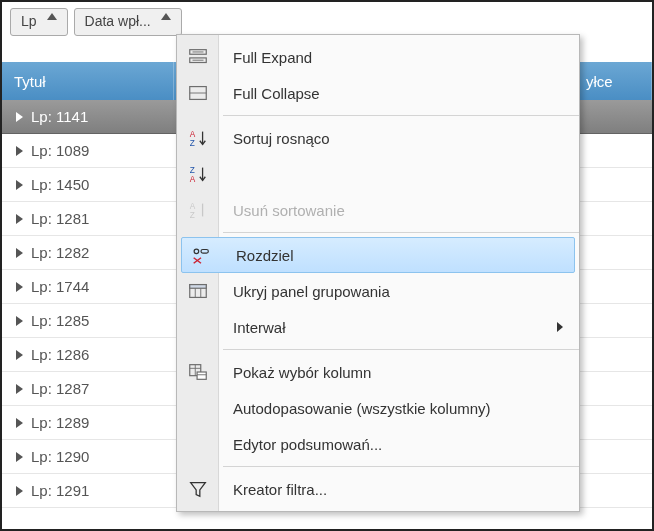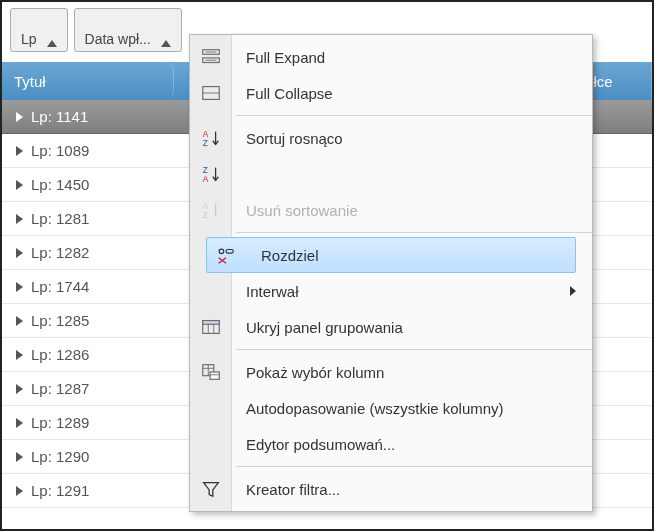--- a/index.html
+++ b/index.html
@@ -24,25 +24,25 @@
     display: flex;
     gap: 6px;
     align-items: flex-start;
   }
   .group-chip {
     background: #f0f0f0;
     border: 1px solid #aaa;
     border-radius: 3px;
     padding: 4px 10px;
     display: flex;
-    align-items: flex-end;
+    align-items: flex-start;
     gap: 10px;
     font-size: 14px;
     color: #444;
-    height: 44px;
+    height: 28px;
   }
   .group-chip .sort-arrow {
     width: 0; height: 0;
     border-left: 5px solid transparent;
     border-right: 5px solid transparent;
     border-bottom: 7px solid #555;
   }
 
   
   .col-header {
@@ -52,21 +52,21 @@
     align-items: stretch;
     color: #fff;
     font-size: 15px;
   }
   .col-header .col {
     display: flex;
     align-items: center;
     padding: 0 12px;
     border-right: 1px solid rgba(255,255,255,0.25);
   }
-  .col-header .col.title { flex: 1; border-radius: 9px; }
+  .col-header .col.title { flex: 1; }
   .col-header .col.right { width: 78px; justify-content:flex-start; }
 
   
   .grid-rows { }
   .group-row {
     height: 34px;
     display: flex;
     align-items: center;
     padding-left: 14px;
     font-size: 15px;
@@ -84,21 +84,21 @@
     background: linear-gradient(#9a9a9a, #7f7f7f);
     color: #fff;
     border-bottom: 1px solid #636363;
   }
   .group-row.selected .tri { border-left-color: #fff; }
 
   
   .ctx {
     position: absolute;
     top: 32px;
-    left: 187px;
+    left: 174px;
     width: 404px;
     background: #fafafa;
     border: 1px solid #b8b8b8;
     box-shadow: 3px 3px 6px rgba(0,0,0,0.25);
     padding: 4px 0;
   }
   .ctx .icon-strip {
     position: absolute;
     top: 0;
     bottom: 0;
@@ -125,21 +125,21 @@
     height: 26px;
     display: flex;
     align-items: center;
     justify-content: center;
   }
   .ctx-item.disabled { color: #b0b0b0; }
   .ctx-item.highlight {
     background: linear-gradient(#d6ecff, #bfe0ff);
     border: 1px solid #8cc3ee;
     border-radius: 2px;
-    margin: 0 16px;
+    margin: 0 4px;
     padding-left: 54px;
   }
   .ctx-item.highlight .icon { left: 6px; }
   .ctx-sep {
     height: 1px;
     margin: 4px 0 4px 46px;
     background: #d4d4d4;
   }
   .ctx-item .sub-arrow {
     margin-left: auto;
@@ -297,35 +297,35 @@
           <circle cx="7" cy="8" r="2.5" fill="none" stroke="#333" stroke-width="1.3"></circle>
           <rect x="12" y="6" width="8" height="4" rx="2" fill="none" stroke="#333" stroke-width="1.3"></rect>
           <line x1="4" y1="15" x2="12" y2="21" stroke="#c23" stroke-width="1.6"></line>
           <line x1="12" y1="15" x2="4" y2="21" stroke="#c23" stroke-width="1.6"></line>
         </svg>
     </span>
     <span>Rozdziel</span>
   </div>
 
   <div class="ctx-item">
-    <span class="icon"></span>
-    <span>Interwał</span>
-    <span class="sub-arrow"></span>
-  </div>
-
-  <div class="ctx-item">
     <span class="icon">
       <svg class="ico" viewBox="0 0 24 24">
           <rect x="3" y="5" width="18" height="14" fill="none" stroke="#6d6d6d" stroke-width="1.3"></rect>
           <rect x="3" y="5" width="18" height="4" fill="#cfd8e6" stroke="#6d6d6d" stroke-width="1.3"></rect>
           <line x1="9" y1="9" x2="9" y2="19" stroke="#6d6d6d"></line>
           <line x1="15" y1="9" x2="15" y2="19" stroke="#6d6d6d"></line>
         </svg>
     </span>
     <span>Ukryj panel grupowania</span>
+  </div>
+
+  <div class="ctx-item">
+    <span class="icon"></span>
+    <span>Interwał</span>
+    <span class="sub-arrow"></span>
   </div>
 
   <div class="ctx-sep"></div>
 
   <div class="ctx-item">
     <span class="icon">
       <svg class="ico" viewBox="0 0 24 24">
           <rect x="3" y="4" width="12" height="12" fill="none" stroke="#6d6d6d" stroke-width="1.3"></rect>
           <line x1="3" y1="8" x2="15" y2="8" stroke="#6d6d6d"></line>
           <line x1="9" y1="4" x2="9" y2="16" stroke="#6d6d6d"></line>

